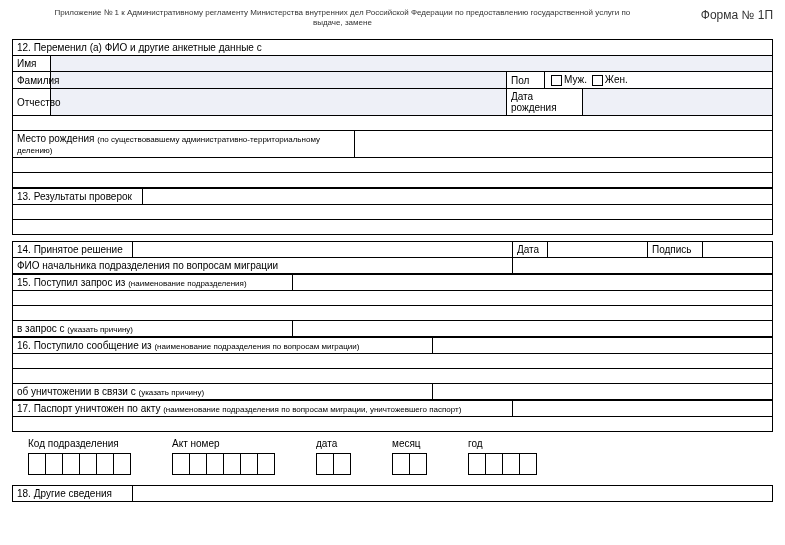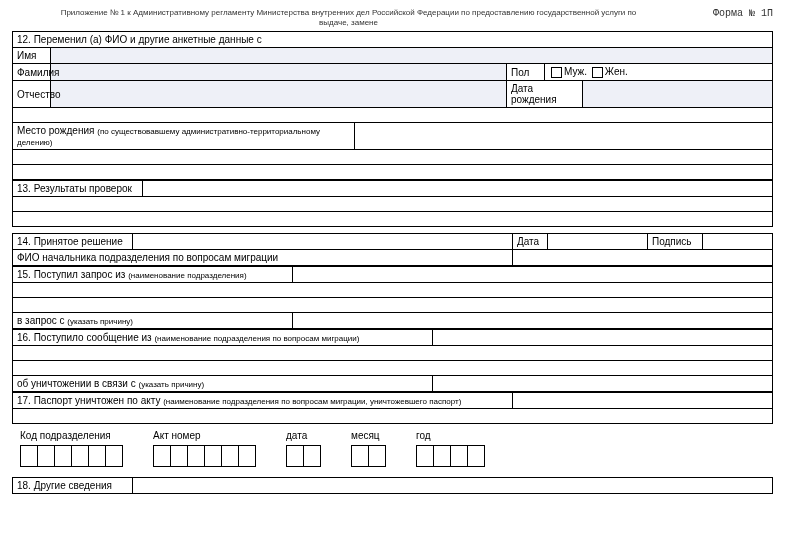--- a/index.html
+++ b/index.html
@@ -8,25 +8,25 @@
     font-size: 10px;
     background: #fff;
     padding: 8px 12px;
     width: 785px;
   }
   .header-top {
     display: flex;
     justify-content: flex-start;
     font-size: 8px;
     color: #333;
-    margin-bottom: 4px;
+    margin-bottom: 12px;
     gap: 18px;
   }
   .header-left { flex: 1; text-align: center; padding: 0 40px; line-height: 1.2; }
-  .header-right { white-space: nowrap; font-size: 10px; padding-left: 10px; font-family: Liberation Mono, monospace; }
+  .header-right { white-space: nowrap; font-size: 12px; padding-left: 10px; }
   table.form {
     width: 100%;
     border-collapse: collapse;
     table-layout: fixed;
   }
   table.form td {
     border: 1px solid #000;
     padding: 2px 4px;
     height: 15px;
     vertical-align: middle;
@@ -48,22 +48,22 @@
   }
   .boxrow .cell {
     width: 18px; height: 22px;
     border: 1px solid #000;
     margin-left: -1px;
   }
   .boxrow .cell:first-child { margin-left: 0; }
   .boxgroup {
     display: flex;
     align-items: flex-start;
-    gap: 30px;
-    margin: 6px 0 10px 8px;
+    gap: 41px;
+    margin: 6px 0 10px 16px;
   }
   .boxcol { display: flex; flex-direction: column; gap: 4px; }
   .boxlabel { font-size: 10px; }
 </style>
 </head>
 <body>
 
 <div class="header-top">
   <div class="header-left">
     <span>Приложение № 1 к Административному регламенту Министерства внутренних дел Российской Федерации по предоставлению государственной услуги по выдаче, замене</span><br>

